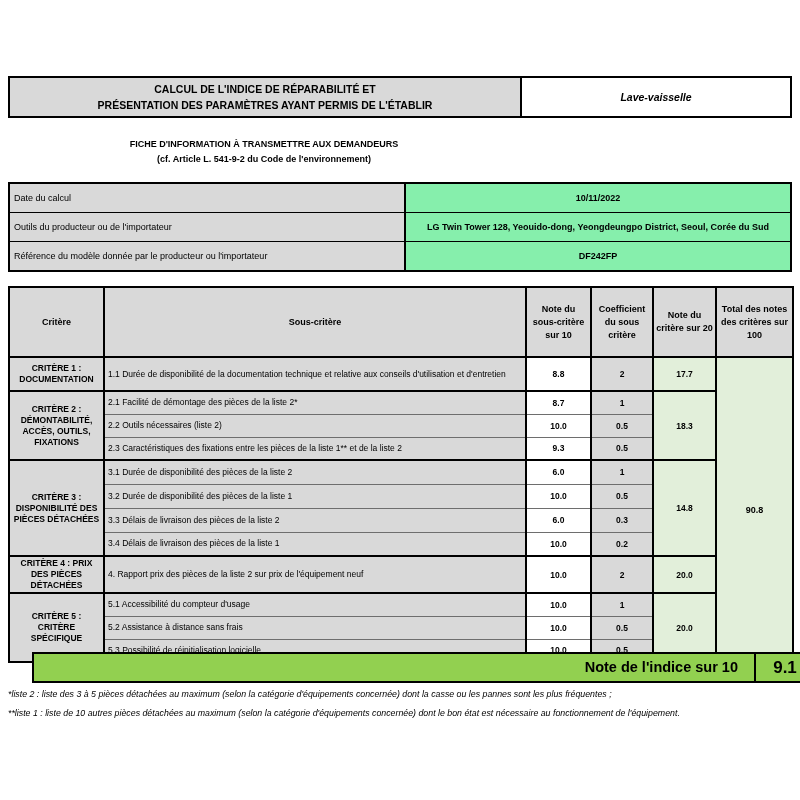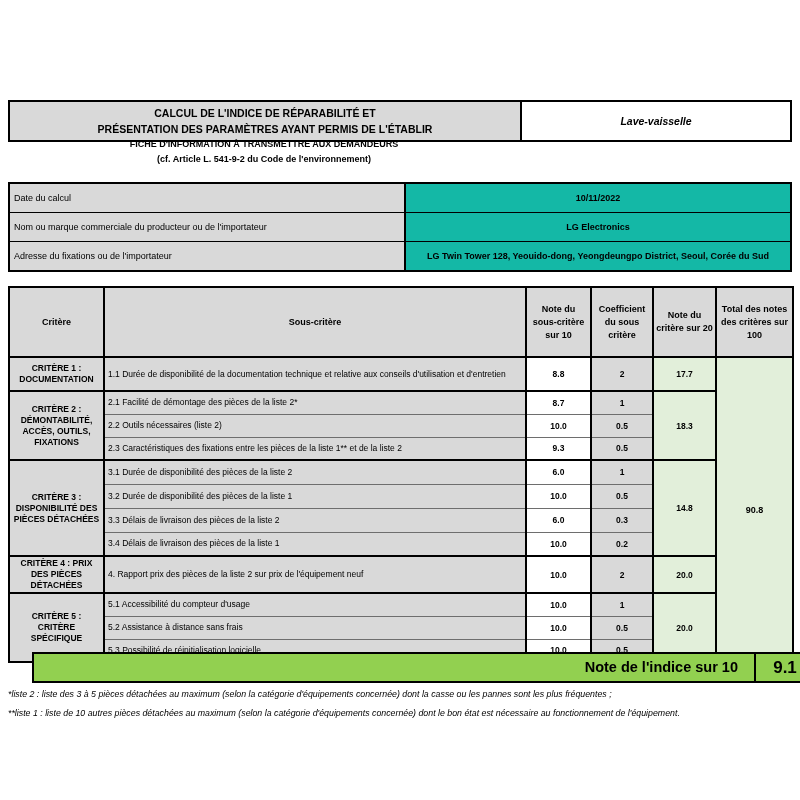--- a/index.html
+++ b/index.html
@@ -8,21 +8,21 @@
     width: 800px; height: 800px;
     font-family: "Liberation Sans", sans-serif;
     color: #000;
     position: relative;
     overflow: hidden;
   }
   .page { position: absolute; left: 0; top: 0; width: 800px; height: 800px; background: #fff; }
 
   
   .header-table {
-    position: absolute; left: 8px; top: 100px; width: 784px; height: 42px;
+    position: absolute; left: 8px; top: 76px; width: 784px; height: 42px;
     border-collapse: collapse; table-layout: fixed;
     border: 2px solid #000;
   }
   .header-table td { border: 2px solid #000; vertical-align: middle; text-align: center; }
   .header-title-cell { background: #d9d9d9; width: 512px; font-weight: bold; font-size: 10.5px; line-height: 16px; }
   .header-product-cell { background: #fff; font-weight: bold; font-style: italic; font-size: 10.5px; }
 
   
   .subtitle {
     position: absolute; left: 8px; top: 137px; width: 512px;
@@ -30,21 +30,21 @@
   }
 
   
   .info-table {
     position: absolute; left: 8px; top: 182px; width: 784px; height: 90px;
     border-collapse: collapse; table-layout: fixed;
     border: 2px solid #000; font-size: 9px;
   }
   .info-table td { border: 1px solid #000; height: 22px; vertical-align: middle; }
   .info-label { background: #d9d9d9; width: 396px; padding-left: 4px; border-right: 2px solid #000 !important; }
-  .info-value { background: #14b8a6; text-align: center; font-weight: bold; }
+  .info-value { background: #86efac; text-align: center; font-weight: bold; }
 
   
   .main-table {
     position: absolute; left: 8px; top: 286px; width: 784px;
     border-collapse: collapse; table-layout: fixed;
     border: 2px solid #000; font-size: 8.5px;
   }
   .main-table td, .main-table th {
     border-left: 2px solid #000; border-right: 2px solid #000;
     border-top: 1px solid #6e6e6e; border-bottom: 1px solid #6e6e6e;
@@ -106,26 +106,26 @@
     <div>(cf. Article L. 541-9-2 du Code de l'environnement)</div>
   </div>
 
   <table class="info-table">
     <tbody>
         <tr>
       <td class="info-label">Date du calcul</td>
       <td class="info-value">10/11/2022</td>
     </tr>
     <tr>
-      <td class="info-label">Nom ou marque commerciale du producteur ou de l'importateur</td>
-      <td class="info-value">LG Electronics</td>
+      <td class="info-label">Outils du producteur ou de l'importateur</td>
+      <td class="info-value">LG Twin Tower 128, Yeouido-dong, Yeongdeungpo District, Seoul, Corée du Sud</td>
     </tr>
     <tr>
-      <td class="info-label">Adresse du fixations ou de l'importateur</td>
-      <td class="info-value">LG Twin Tower 128, Yeouido-dong, Yeongdeungpo District, Seoul, Corée du Sud</td>
+      <td class="info-label">Référence du modèle donnée par le producteur ou l'importateur</td>
+      <td class="info-value">DF242FP</td>
     </tr>
   </tbody>
     </table>
 
   <table class="main-table">
     <colgroup>
       <col style="width:95px">
         <col style="width:422px">
         <col style="width:65px">
       <col style="width:62px">

